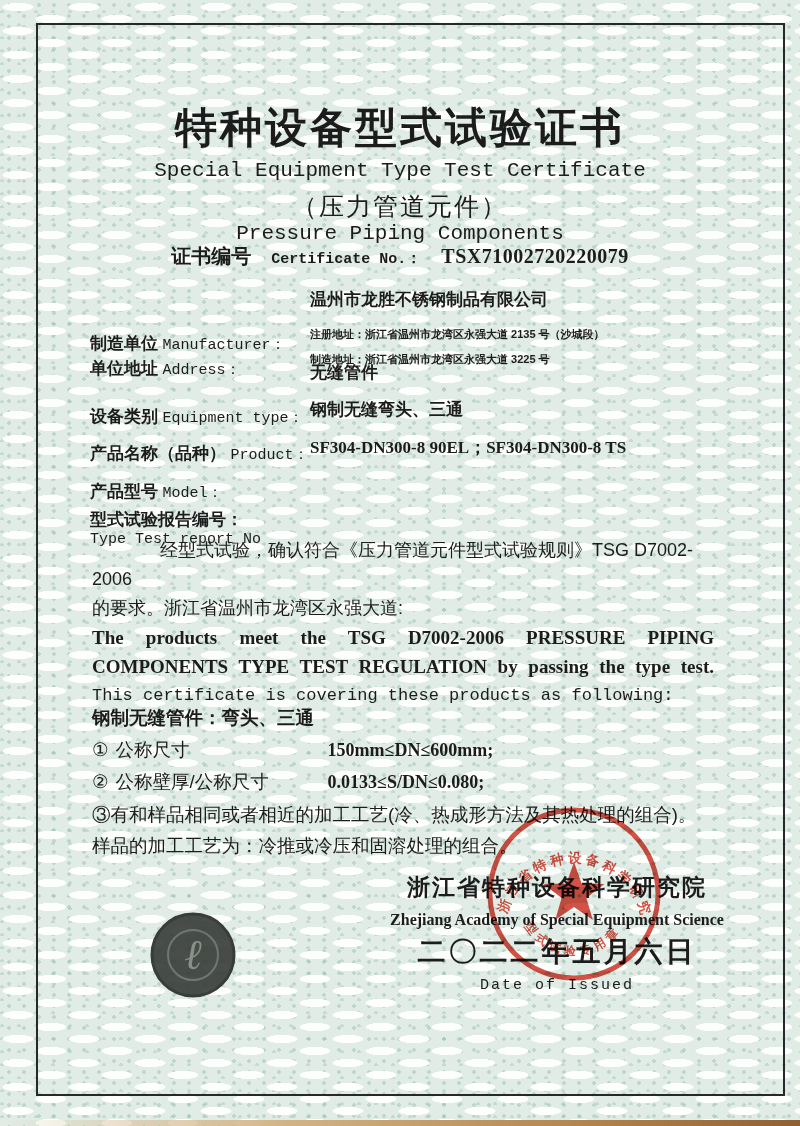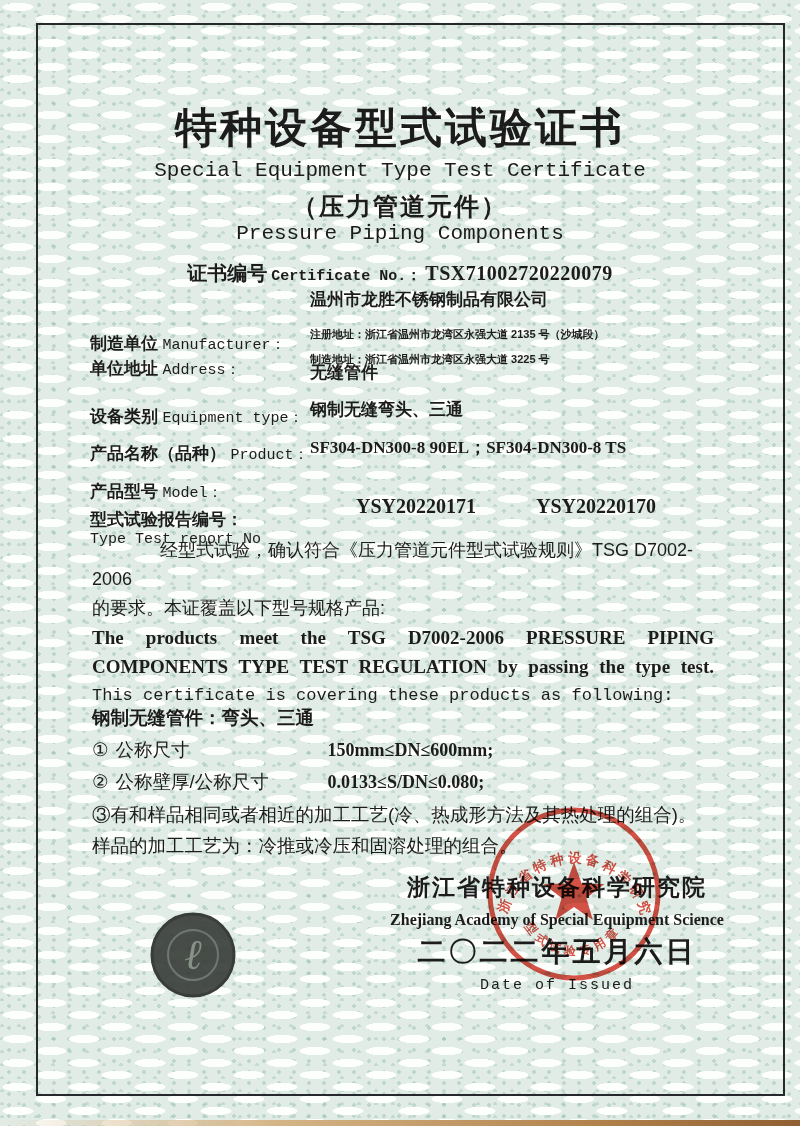--- a/index.html
+++ b/index.html
@@ -15,23 +15,23 @@
       radial-gradient(circle 2px at 2px 12px, rgba(122,176,150,0.28) 99%, rgba(122,176,150,0) 100%);
     background-size:66px 24px,66px 24px,15px 11px,17px 13px;
   }
   .page{position:relative;width:800px;height:1126px;}
   .frame{position:absolute;left:36px;top:23px;right:15px;bottom:30px;border:2.5px solid #26282c;}
   .abs{position:absolute;}
   .ctr{left:0;width:800px;text-align:center;}
   
   .title-cn{top:100px;font-size:42px;font-weight:700;letter-spacing:3px;}
   .title-en{top:159px;font-size:21px;font-family:"Liberation Mono",monospace;}
-  .paren-cn{top:190px;font-size:25px;font-weight:700;letter-spacing:2px;}
+  .paren-cn{top:190px;font-size:25px;font-weight:400;letter-spacing:2px;}
   .paren-en{top:222px;font-size:21px;font-family:"Liberation Mono",monospace;}
-  .certno{top:260px;left:0;width:800px;display:flex;justify-content:center;align-items:baseline;gap:4px;}
+  .certno{top:243px;left:0;width:800px;display:flex;justify-content:center;align-items:baseline;gap:20px;}
   .certno .lcn{font-size:20px;font-weight:700;}
   .certno .len{font-size:15px;font-family:"Liberation Mono",monospace;font-weight:700;}
   .certno .val{font-size:20px;font-family:"Liberation Serif",serif;font-weight:700;letter-spacing:.5px;}
   
   .row{left:90px;width:624px;display:flex;}
   .lab{width:220px;flex:0 0 220px;margin-top:44px;}
   .lab .cn{font-size:17px;font-weight:700;}
   .lab .en{font-size:15px;font-family:"Liberation Mono",monospace;}
   .val{font-size:17px;font-weight:600;}
   .val2{font-size:11px;font-weight:700;line-height:25px;}
@@ -119,29 +119,25 @@
       <span class="en">Model：</span>
     </div>
     <div class="serifval">SF304-DN300-8 90EL；SF304-DN300-8 TS</div>
   </div>
 
   <div class="abs row" style="top:464px;align-items:center">
     <div class="lab">
       <div class="cn">型式试验报告编号：</div>
       <div class="en">Type Test report No</div>
     </div>
-    <div class="reportvals">
-      <span>YSY20220171</span>
-      <span>YSY20220170</span>
-    </div>
   </div>
 
   <div class="abs stmt" style="top:536px">
     <div class="cn cn1">经型式试验，确认符合《压力管道元件型式试验规则》TSG D7002-2006</div>
-    <div class="cn">的要求。本证覆盖以下型号规格产品:</div>
+    <div class="cn">的要求。浙江省温州市龙湾区永强大道:</div>
     <div class="enb">The products meet the TSG D7002-2006 PRESSURE PIPING</div>
     <div class="enb">COMPONENTS TYPE TEST REGULATION by passing the type test.</div>
     <div class="en3">This certificate is covering these products as following:</div>
   </div>
 
   <div class="abs cov" style="top:694px">
     <div class="hd">钢制无缝管件：弯头、三通</div>
     <div>
       <span class="pm">①</span><span class="pl">公称尺寸</span><span class="pv">150mm≤DN≤600mm;</span>
     </div>

